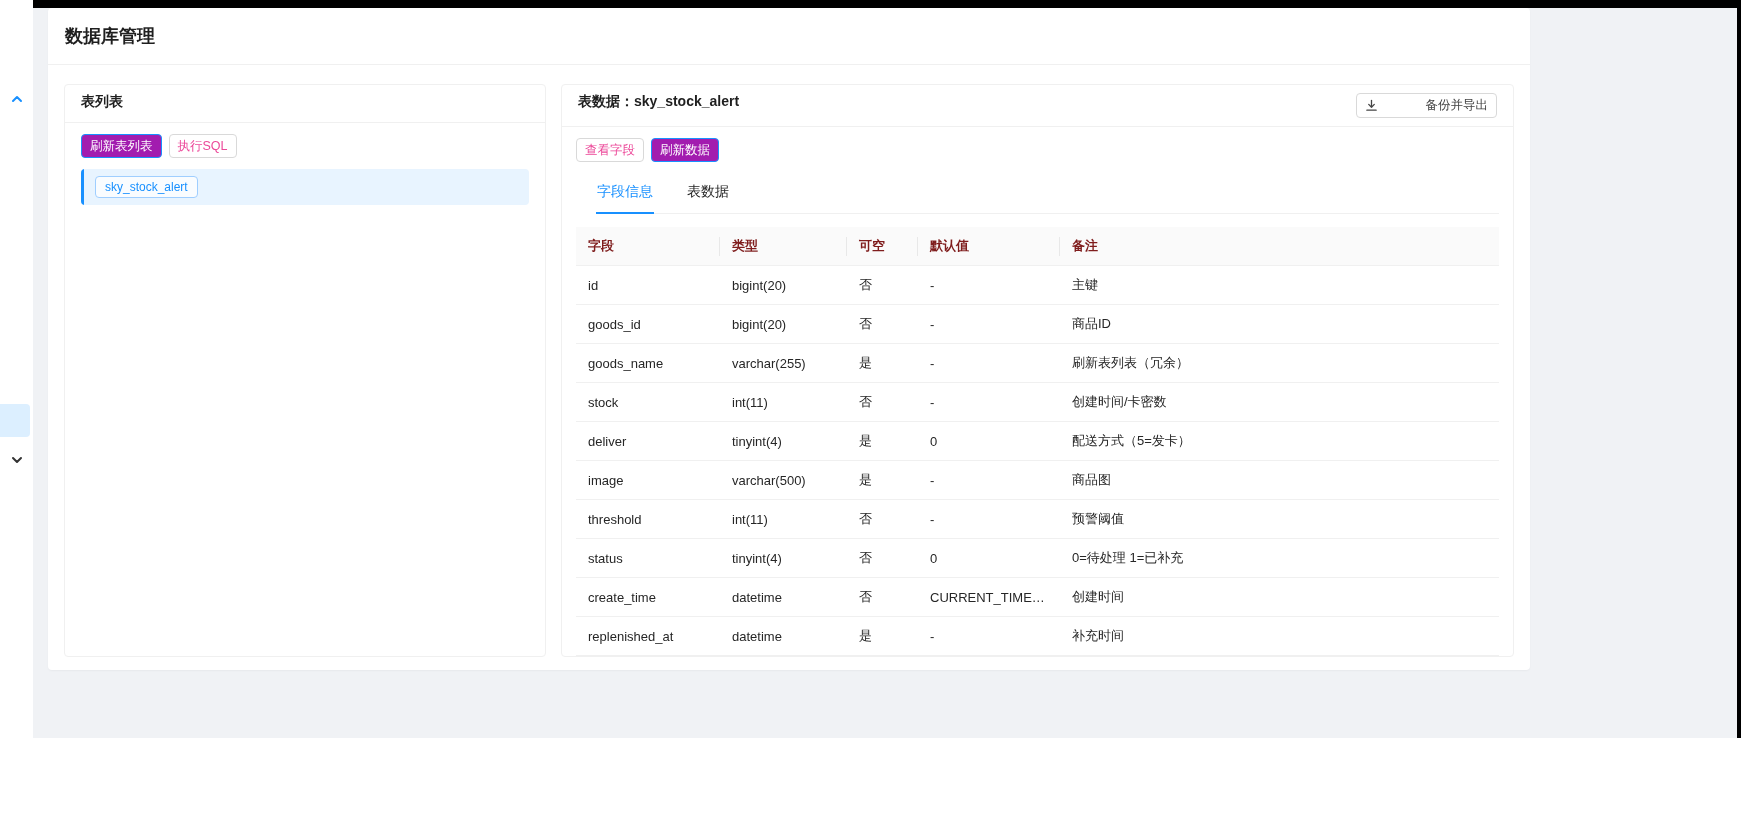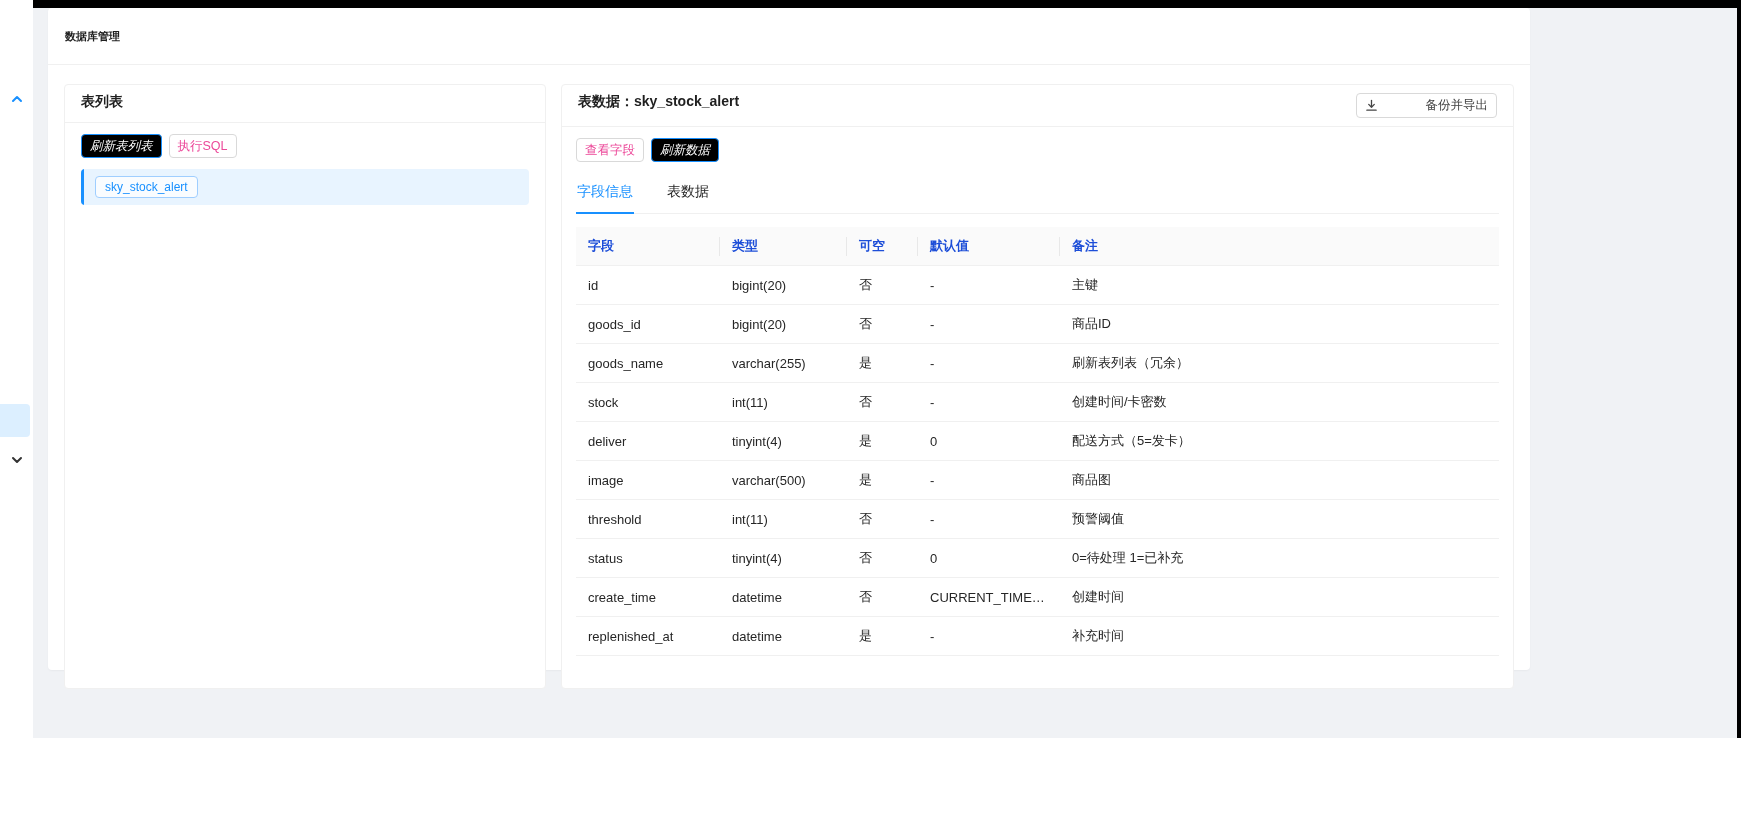--- a/index.html
+++ b/index.html
@@ -51,57 +51,57 @@
     background:#ffffff;
     border-radius:4px;
     box-shadow:0 1px 2px rgba(0,0,0,.04);
   }
   .page-header {
     height:57px;
     display:flex; align-items:center;
     padding:0 17px;
     border-bottom:1px solid #f0f0f0;
   }
-  .page-title { font-size:11px; font-weight:700; color:#1f1f1f; }
+  .page-title { font-size:18px; font-weight:700; color:#1f1f1f; }
   .content {
     display:flex; gap:15px;
     padding:19px 16px 16px;
   }
   .panel {
     background:#fff;
     border:1px solid #f0f0f0;
     border-radius:4px;
   }
   .table-list-panel { width:482px; flex:none; }
   .table-data-panel { flex:1; min-width:0; }
   .panel-header {
     display:flex; justify-content:space-between;
     padding:8px 16px;
     border-bottom:1px solid #f0f0f0;
     min-height:38px;
   }
   .panel-title { font-size:14px; font-weight:700; color:#1f1f1f; }
-  .panel-body { padding:11px 14px 32px; }
+  .panel-body { padding:11px 14px 0; }
   .table-list-panel .panel-body { padding:11px 16px 16px; }
   .btn-row { display:flex; gap:7px; margin-bottom:11px; }
   .btn {
     height:24px;
     padding:0 8px;
     font-size:12.5px;
     line-height:1;
     border:1px solid #d9d9d9;
     border-radius:4px;
     background:#ffffff;
     color:#ec4899;
     display:inline-flex; align-items:center; gap:5px;
     cursor:pointer;
     font-family:inherit;
     white-space:nowrap;
   }
-  .btn-primary { background:#000000; border-color:#1890ff; color:#ffffff;font-style:italic; }
+  .btn-primary { background:#a21caf; border-color:#1890ff; color:#ffffff; }
   .backup-btn { height:25px; color:#444444;gap:48px; }
   
   .table-list-item {
     position:relative;
     background:#e8f4ff;
     border-radius:4px;
     padding:7px 14px;
     display:flex; align-items:center;
     cursor:pointer;
     overflow:hidden;
@@ -118,20 +118,21 @@
     border-radius:4px;
     font-size:12px;
     padding:3px 9px;
     line-height:1.2;
   }
   
   .tabs {
     display:flex; gap:32px;
     border-bottom:1px solid #f0f0f0;
     margin-top:6px;
+    margin-left:20px;
   }
   .tab {
     padding:10px 1px 11px;
     font-size:14px;
     color:#262626;
     cursor:pointer;
     border-bottom:2px solid transparent;
     margin-bottom:-1px;
   }
   .tab.active { color:#1890ff; border-bottom-color:#1890ff; }
@@ -145,21 +146,21 @@
     table-layout:fixed;
   }
   .fields-table th {
     background:#fafafa;
     font-weight:700;
     text-align:left;
     padding:10px 12px;
     border-bottom:1px solid #f0f0f0;
     position:relative;
     font-size:13px;
-    color:#1d4ed8;
+    color:#7f1d1d;
   }
   .fields-table th:not(:last-child)::after {
     content:"";
     position:absolute; right:0; top:25%;
     width:1px; height:50%;
     background:#e8e8e8;
   }
   .fields-table td {
     padding:10px 12px;
     border-bottom:1px solid #f0f0f0;

